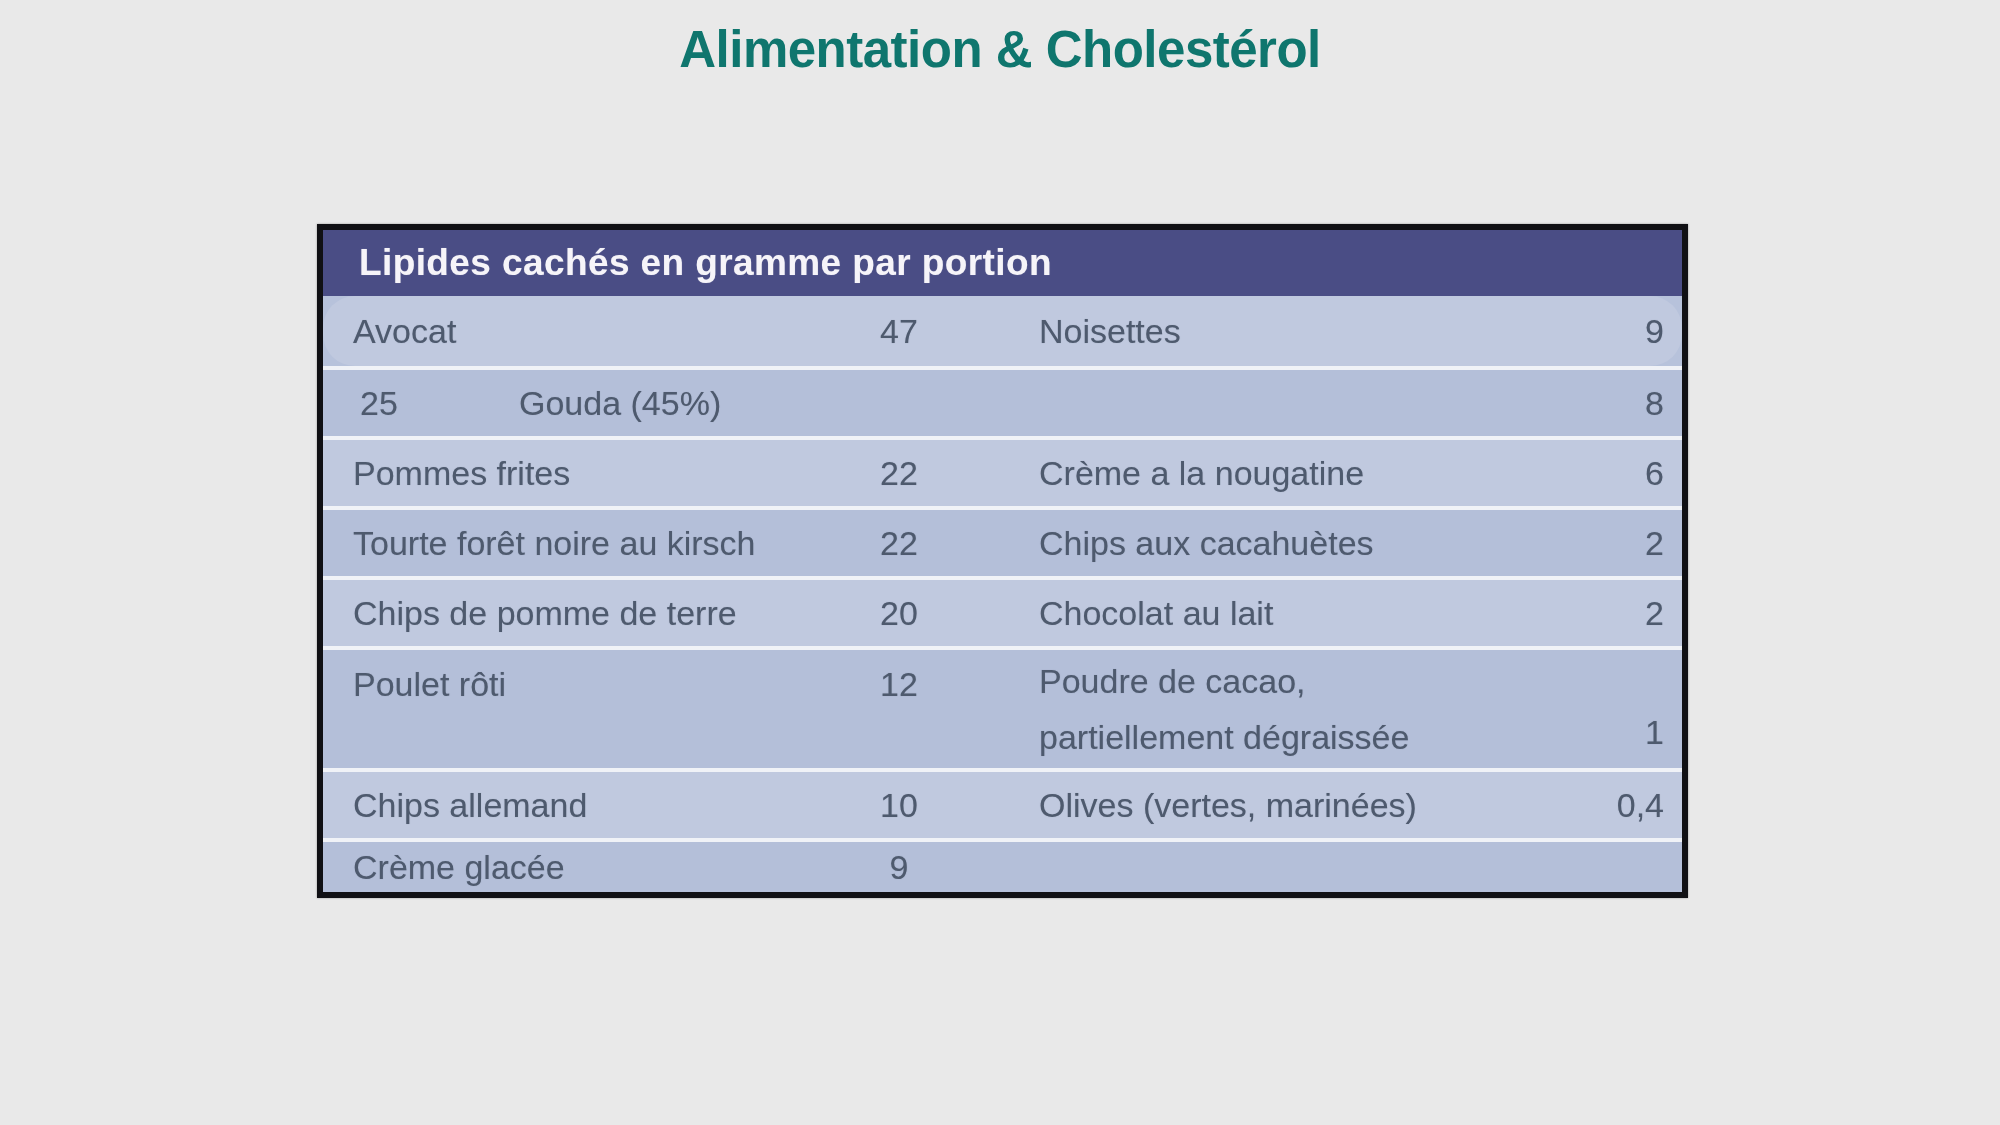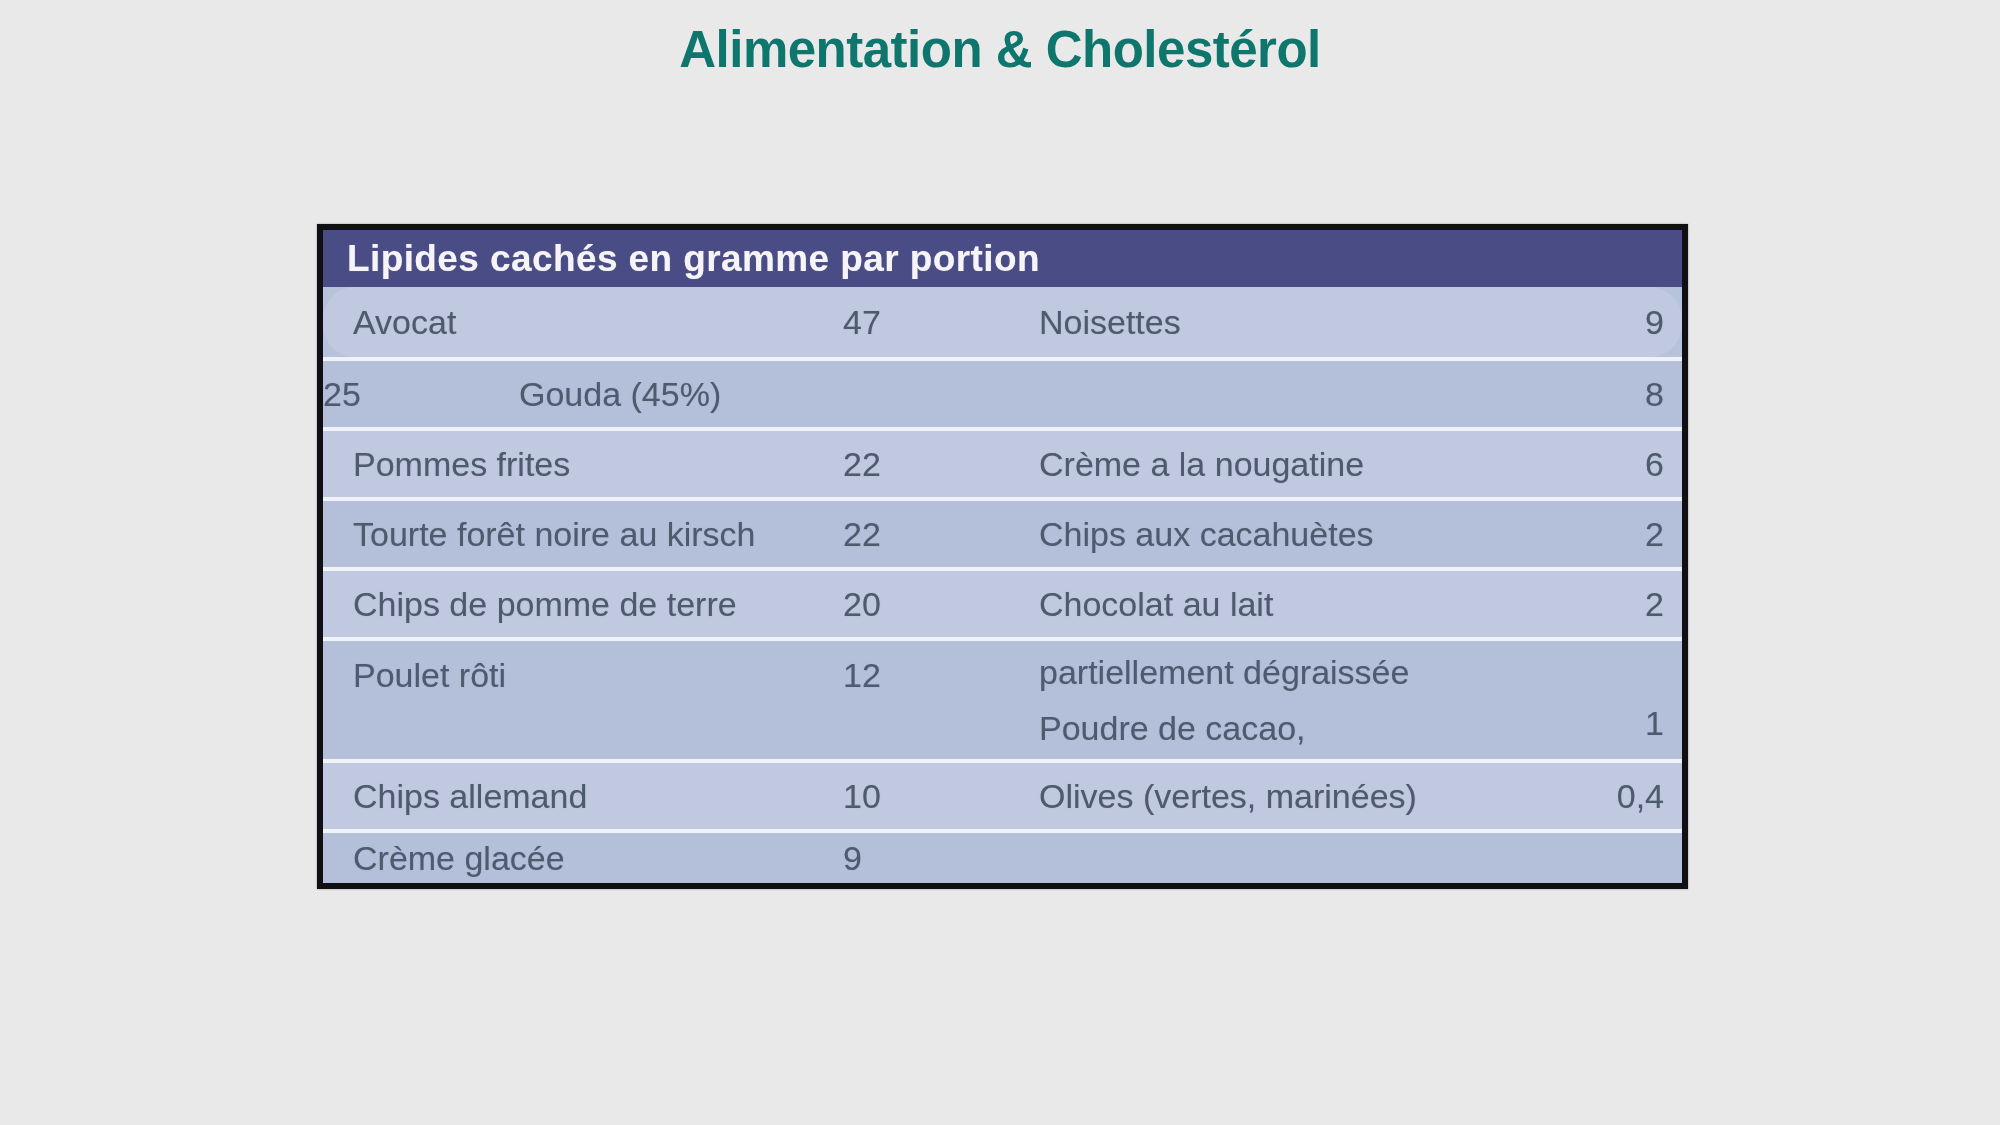--- a/index.html
+++ b/index.html
@@ -29,26 +29,26 @@
     position: absolute;
     left: 317px;
     top: 224px;
     width: 1371px;
     box-sizing: border-box;
     border: 6px solid #101014;
     background: #b7c2db;
     box-shadow: 0 0 2px rgba(0,0,0,0.35);
   }
   .table-header {
-    height: 57px;
+    height: 66px;
     background: #4a4d85;
     color: #f6f4f9;
     display: flex;
     align-items: center;
-    padding-left: 24px;
+    padding-left: 36px;
     box-sizing: border-box;
     font-size: 37px;
     font-weight: 700;
     letter-spacing: 0.4px;
     text-shadow: 0 0 1px rgba(255,255,255,0.35);
   }
   .trow {
     display: flex;
     align-items: center;
     height: 70px;
@@ -58,21 +58,21 @@
     border-top: 4px solid #f0f2f7;
     text-shadow: 0 0 1px rgba(70,80,100,0.30);
     white-space: nowrap;
   }
   .rows .trow:nth-child(odd)  { background: #c0c9df; }
   .rows .trow:nth-child(even) { background: #b4bfd9; }
   .trow.first { border-top: none; border-radius: 32px; }
   .trow.last  { height: 54px; }
 
   .lname { width: 520px; padding-left: 30px; box-sizing: border-box; }
-  .lval  { width: 112px; text-align: left; }
+  .lval  { width: 112px; text-align: center; }
   .rname { width: 540px; padding-left: 84px; box-sizing: border-box; }
   .rval  { flex: 1; text-align: right; padding-right: 18px; }
 
   .trow.tall { height: 122px; align-items: stretch; }
   .trow.tall .lname,
   .trow.tall .lval  { align-self: flex-start; line-height: 56px; margin-top: 6px; }
   .trow.tall .rname { align-self: center; }
   .trow.tall .rname span { display: block; line-height: 56px; }
   .trow.tall .rval  { align-self: flex-end; line-height: 56px; margin-bottom: 8px; }
 </style>
@@ -117,22 +117,22 @@
       <div class="lname">Chips de pomme de terre</div>
       <div class="lval">20</div>
       <div class="rname">Chocolat au lait</div>
       <div class="rval">2</div>
     </div>
 
     <div class="trow tall">
       <div class="lname">Poulet rôti</div>
       <div class="lval">12</div>
       <div class="rname">
+        <span>Poudre de cacao,</span>
         <span>partiellement dégraissée</span>
-        <span>Poudre de cacao,</span>
       </div>
       <div class="rval">1</div>
     </div>
 
     <div class="trow">
       <div class="lname">Chips allemand</div>
       <div class="lval">10</div>
       <div class="rname">Olives (vertes, marinées)</div>
       <div class="rval">0,4</div>
     </div>

